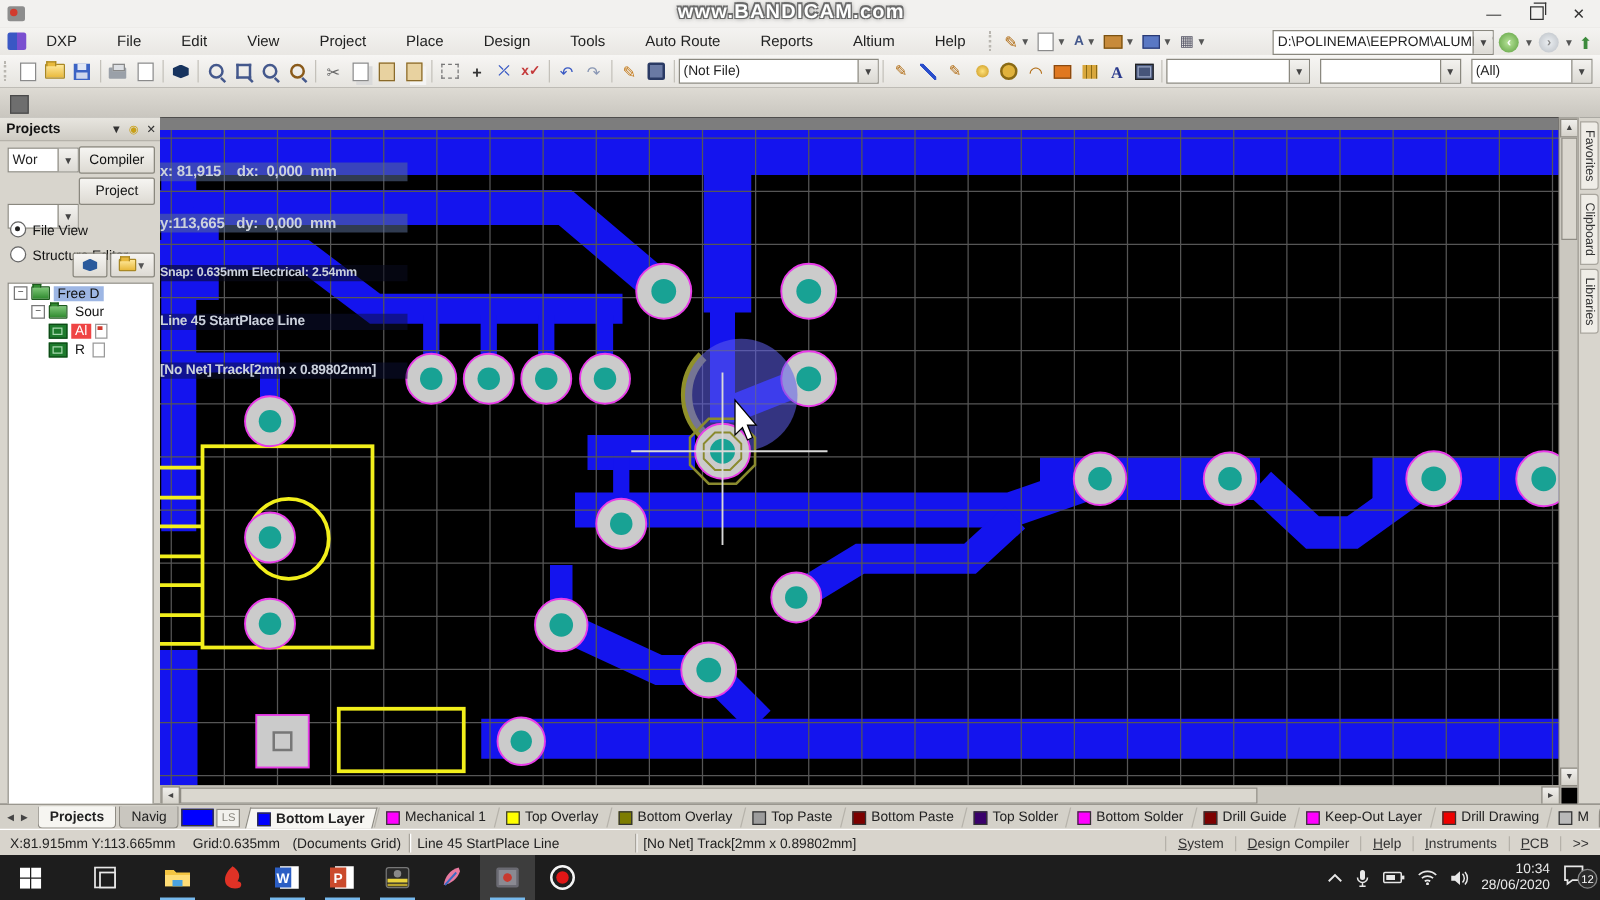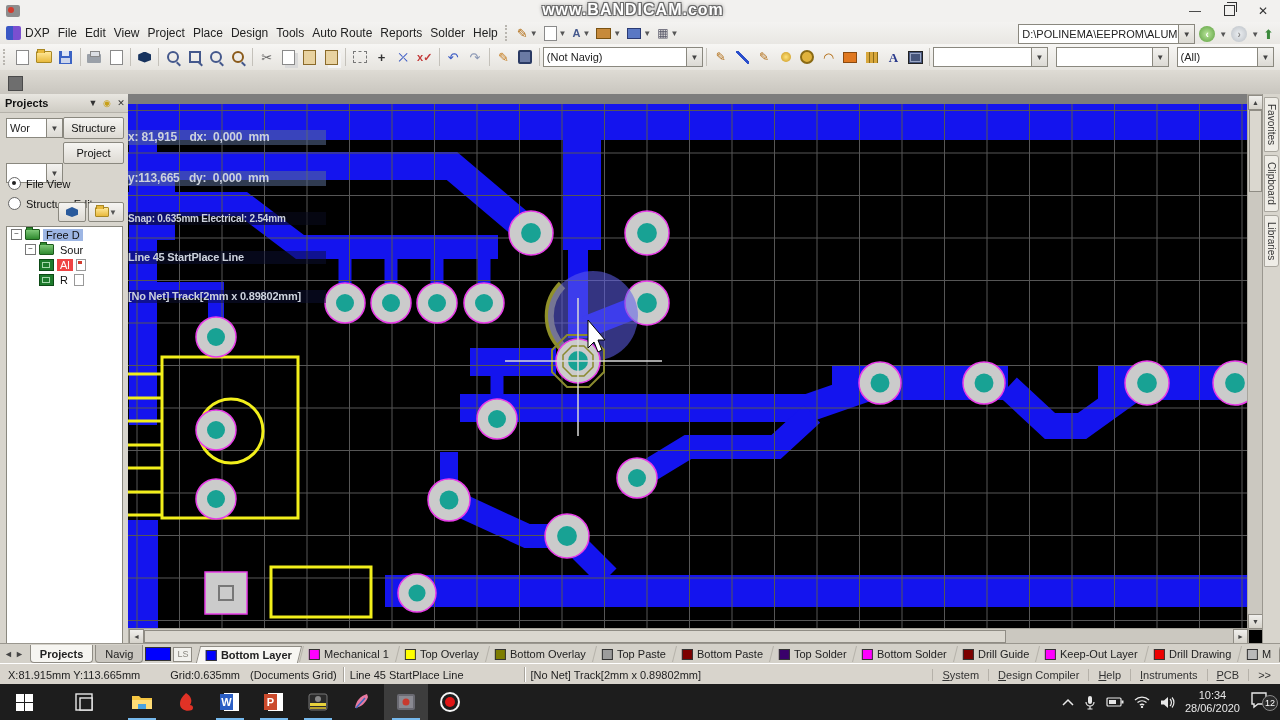--- a/index.html
+++ b/index.html
@@ -13,21 +13,21 @@
   #title-text{overflow:hidden;width:760px}
   #watermark{left:488px;top:1px;width:290px;text-align:center;font-size:16px;font-weight:bold;letter-spacing:1px;
     color:#fff;text-shadow:-1px -1px 0 #6a6a6a,1px -1px 0 #6a6a6a,-1px 1px 0 #6a6a6a,1px 1px 0 #6a6a6a,0 0 4px #444}
   .winbtn{width:34px;height:21px;display:flex;align-items:center;justify-content:center;color:#333;font-size:12px}
   #win-controls{position:absolute;right:0;top:0;display:flex}
   .restore-glyph{width:9px;height:9px;border:1px solid #333;position:relative;background:#f2f1ef}
   .restore-glyph:before{content:"";position:absolute;left:2px;top:-4px;width:9px;height:9px;border:1px solid #333;border-bottom:none;border-left:none}
   
   #menubar{left:0;top:22px;width:1280px;height:22px;background:linear-gradient(#f4f3f1,#e9e7e3);
     display:flex;align-items:center;font-size:12px;color:#222;border-bottom:1px solid #d0cec9}
-  .menu-item{padding:2px 4px;cursor:default}
+  .menu-item{padding:2px 16px;cursor:default}
   #dxp-glyph{width:15px;height:14px;margin-left:6px;background:linear-gradient(90deg,#3a57c4 50%,#7a4fd0 50%);border-radius:2px}
   .grip{width:4px;height:16px;margin:0 3px;border-left:2px dotted #b9b6b0}
   .mi{display:flex;align-items:center;margin:0 3px;gap:2px}
   .caret{font-size:8px;color:#555}
   #nav-cluster{position:absolute;right:6px;top:2px;display:flex;align-items:center;gap:4px}
   #path-combo{width:172px}
   .navcirc{width:16px;height:16px;border-radius:50%;display:flex;align-items:center;justify-content:center;
     color:#fff;font-size:10px;font-weight:bold}
   
   #toolbar{left:0;top:44px;width:1280px;height:26px;background:linear-gradient(#f7f6f4,#e6e4df);
@@ -128,21 +128,21 @@
   .stat-sep{width:1px;height:15px;background:#a8a49c;box-shadow:1px 0 0 #fff;margin:0 6px}
   .spanel{padding:0 9px;border-left:1px solid #b5b1a9;color:#333}
   
   #taskbar{left:0;top:684px;width:1280px;height:36px;background:#1d1d1d;display:flex;align-items:center;color:#e8e8e8}
   .tkbtn{width:44px;height:36px;display:flex;align-items:center;justify-content:center;position:relative}
   .tkbtn.ul:after{content:"";position:absolute;bottom:0;left:8px;right:8px;height:2px;background:#76b9ed}
   .tkbtn.activeapp{background:#3d3d3d}
   #searchbox{width:300px;height:28px;background:#323232;border:1px solid #5a5a5a;display:flex;align-items:center;
     color:#c9c9c9;font-size:13px;gap:8px;padding-left:10px;margin-left:2px}
   #tray{position:absolute;right:8px;top:0;height:36px;display:flex;align-items:center;gap:10px}
-  #clock{font-size:11px;line-height:13px;text-align:center}
+  #clock{font-size:11px;line-height:13px;text-align:right}
   .badge{position:absolute;right:-6px;bottom:2px;background:#2b2b2b;border:1px solid #888;border-radius:50%;
     width:14px;height:14px;font-size:9px;display:flex;align-items:center;justify-content:center;color:#fff}
 </style>
 </head>
 <body>
 
 <div id="titlebar" class="abs">
   <div id="app-icon"></div>
 </div>
 <div id="watermark" class="abs">www.BANDICAM.com</div>
@@ -160,21 +160,21 @@
       <span class="menu-item">DXP</span>
       <span class="menu-item">File</span>
       <span class="menu-item">Edit</span>
       <span class="menu-item">View</span>
       <span class="menu-item">Project</span>
       <span class="menu-item">Place</span>
       <span class="menu-item">Design</span>
       <span class="menu-item">Tools</span>
       <span class="menu-item">Auto Route</span>
       <span class="menu-item">Reports</span>
-      <span class="menu-item">Solder</span>
+      <span class="menu-item">Altium</span>
       <span class="menu-item">Help</span>
     </div>
   <div class="grip"></div>
   <div class="mi">
       <span class="glyph" style="color:#b06a10">✎</span>
       <span class="caret">▼</span>
     </div>
   <div class="mi">
       <span class="icp"></span>
       <span class="caret">▼</span>
@@ -278,21 +278,21 @@
     </div>
   <div class="sep"></div>
   <div class="tb">
       <span class="glyph" style="color:#c47a1a">✎</span>
     </div>
   <div class="tb">
       <span class="icvia" style="border-radius:2px;background:#6a7aa4;border-color:#2a3a64"></span>
     </div>
   <div class="sep"></div>
   <div class="combo" style="width:158px">
-    <span class="val">(Not Navig)</span>
+    <span class="val">(Not File)</span>
       <span class="arr">▼</span>
   </div>
   <div class="sep"></div>
   <div class="tb">
       <span class="glyph" style="color:#b06a10;font-size:12px">✎</span>
     </div>
   <div class="tb">
       <span class="ictrk"></span>
     </div>
   <div class="tb">
@@ -345,21 +345,21 @@
   <div id="proj-header" class="abs">
     <span class="t">Projects</span>
     <span class="hico">▼</span>
     <span class="hico" style="color:#c8a018">◉</span>
     <span class="hico">✕</span>
   </div>
   <div class="combo abs" style="left:6px;top:24px;width:52px">
     <span class="val">Wor</span>
       <span class="arr">▼</span>
   </div>
-  <div class="pbtn abs" style="left:63px;top:23px;width:59px">Structure</div>
+  <div class="pbtn abs" style="left:63px;top:23px;width:59px">Compiler</div>
   <div class="combo abs" style="left:6px;top:49px;width:52px">
     <span class="val"></span>
       <span class="arr">▼</span>
   </div>
   <div class="pbtn abs" style="left:63px;top:48px;width:59px">Project</div>
   <div class="abs" style="left:8px;top:83px">
     <span class="radio on"></span><span>File View</span>
   </div>
   <div class="abs" style="left:8px;top:103px">
     <span class="radio"></span><span>Structure Editor</span>
@@ -617,21 +617,21 @@
         <span class="chip" style="background: rgb(185, 185, 185);"></span>
         <span>M</span>
       </div>
     </div>
   <span class="spin">◄</span>
 
 </div>
 
 <div id="statusbar" class="abs">
   <span style="margin-left:8px">X:81.915mm Y:113.665mm</span>
-  <span style="margin-left:30px">Grid:0.635mm</span>
+  <span style="margin-left:14px">Grid:0.635mm</span>
   <span style="margin-left:10px">(Documents Grid)</span>
   <div class="stat-sep"></div>
   <span>Line 45 StartPlace Line</span>
   <div class="stat-sep" style="margin-left:60px"></div>
   <span>[No Net] Track[2mm x 0.89802mm]</span>
   <div style="flex:1"></div>
   <div id="status-panels" style="display:flex;height:100%;align-items:center">
       <div class="spanel"><u>S</u>ystem</div>
       <div class="spanel"><u>D</u>esign Compiler</div>
       <div class="spanel"><u>H</u>elp</div>

